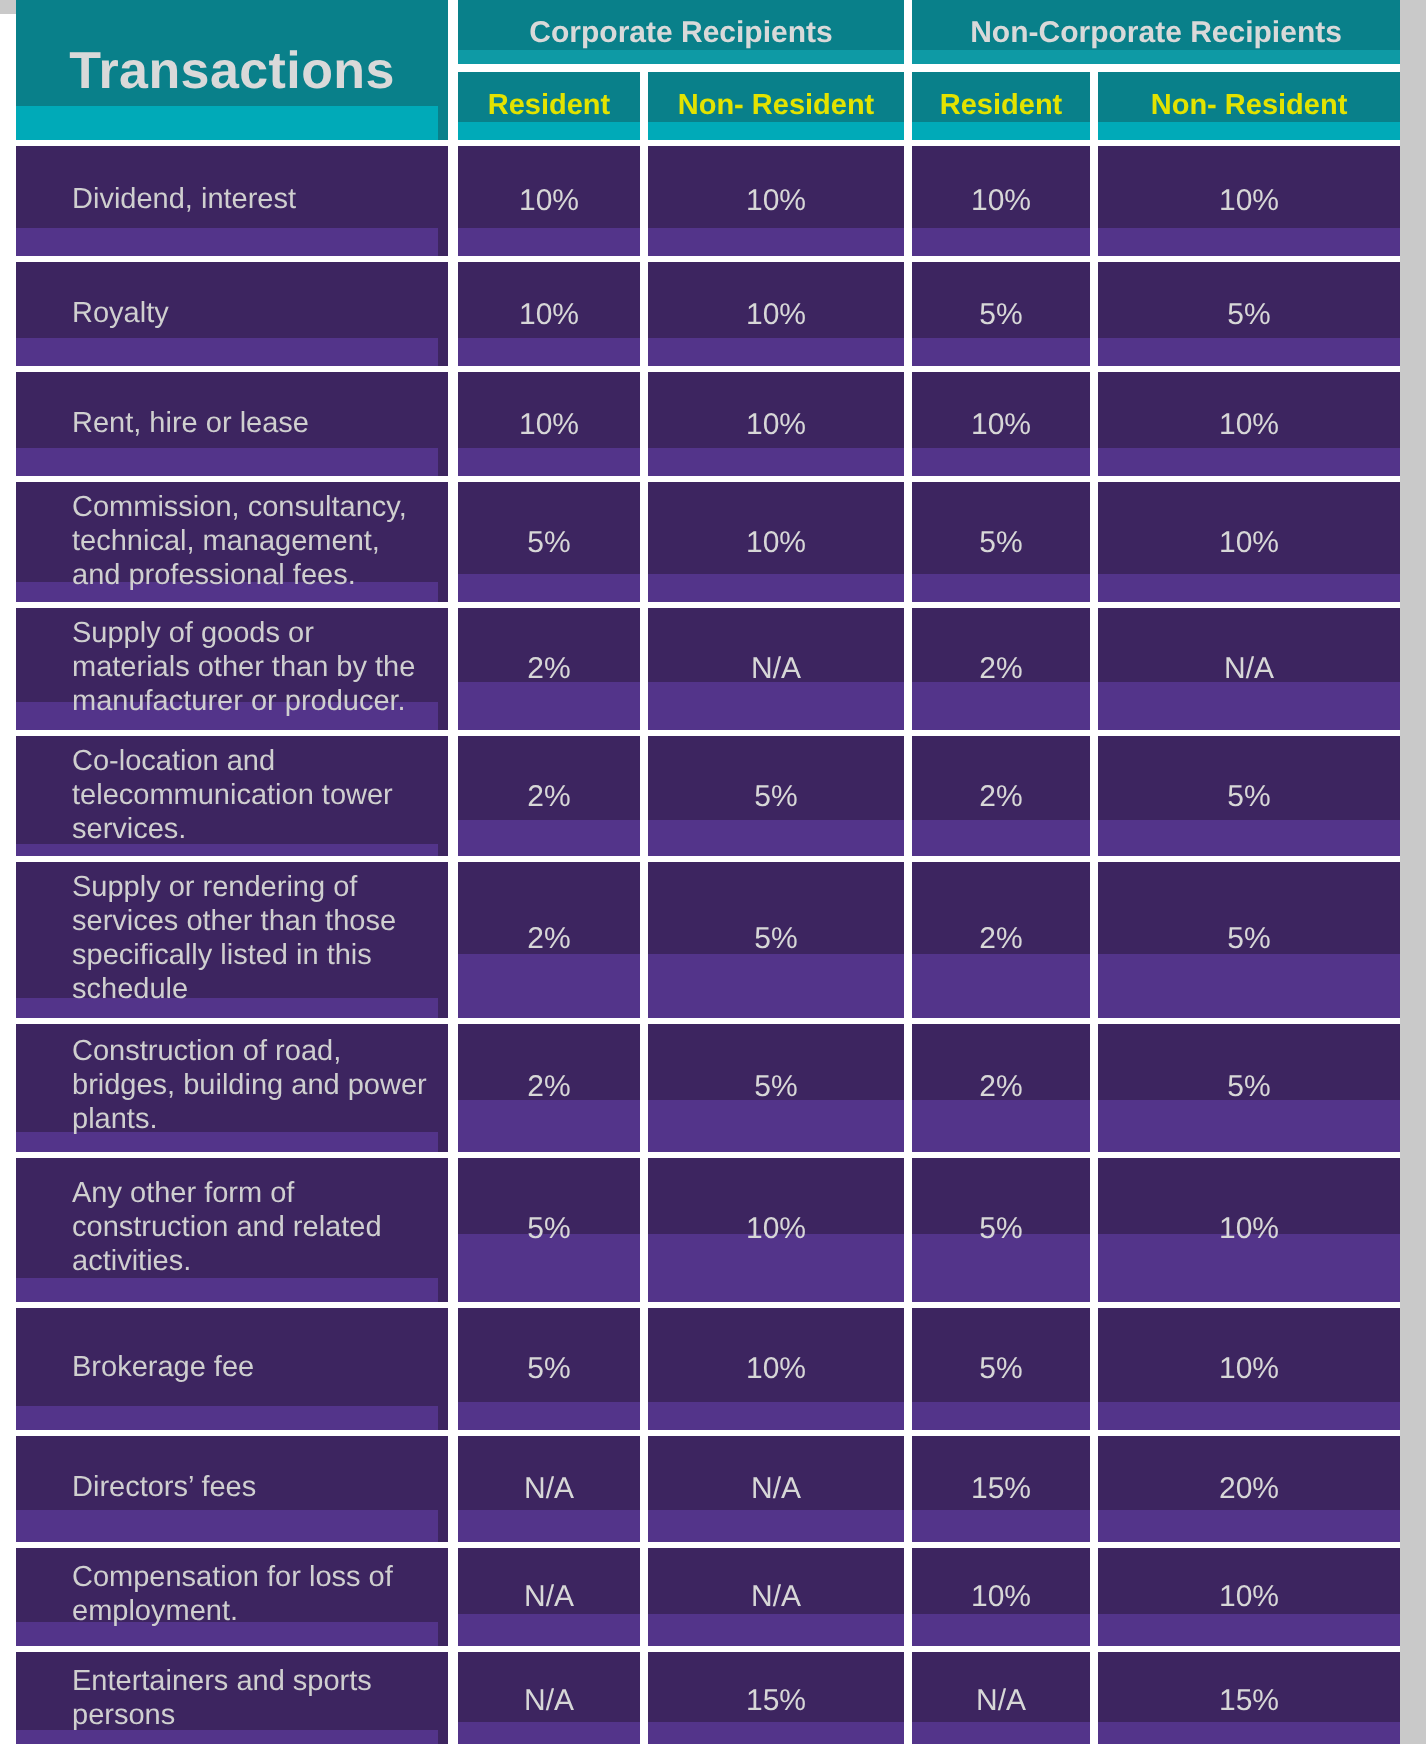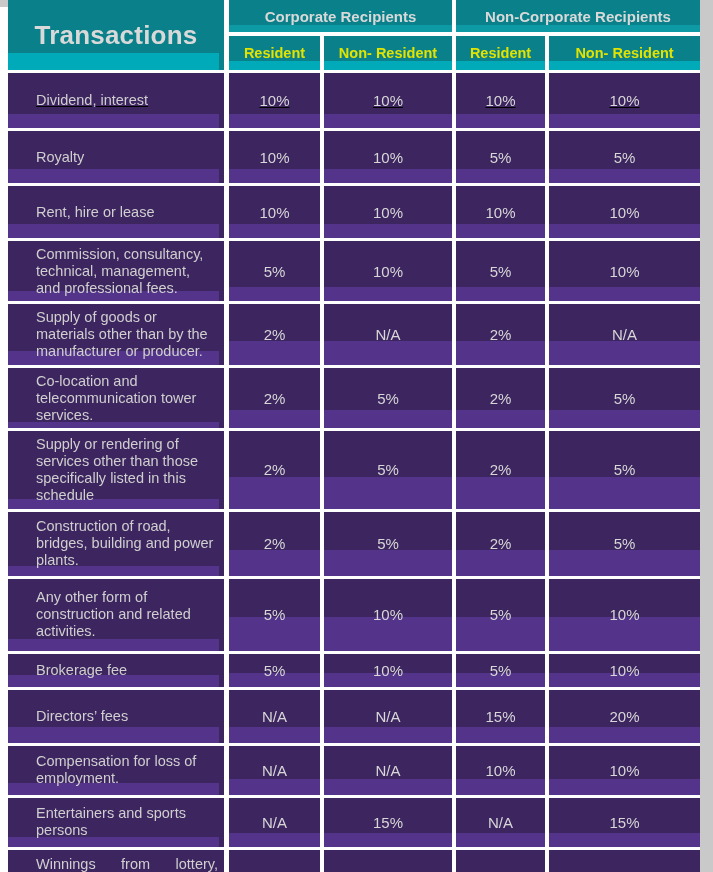--- a/index.html
+++ b/index.html
@@ -216,21 +216,21 @@
             <span class="strip"></span>
             <span class="txt">Resident</span>
           </th>
           <th class="hdr-sub last">
             <span class="strip"></span>
             <span class="txt">Non- Resident</span>
           </th>
         </tr>
       </thead>
       <tbody id="tbody">
-          <tr style="height: 58px; text-decoration: underline;">
+          <tr style="height: 58px;">
             <td class="label">
               <span class="band" style="height: 14px;"></span>
               <span class="txt">Dividend, interest</span>
             </td>
             <td class="val"><span class="band" style="height: 14px;"></span><span class="txt">10%</span></td>
             <td class="val"><span class="band" style="height: 14px;"></span><span class="txt">10%</span></td>
             <td class="val"><span class="band" style="height: 14px;"></span><span class="txt">10%</span></td>
             <td class="val last"><span class="band" style="height: 14px;"></span><span class="txt">10%</span></td>
           </tr>
           <tr style="height: 55px;">
@@ -306,21 +306,21 @@
           <tr style="height: 75px;">
             <td class="label">
               <span class="band" style="height: 12px;"></span>
               <span class="txt">Any other form of construction and related activities.</span>
             </td>
             <td class="val"><span class="band" style="height: 34px;"></span><span class="txt">5%</span></td>
             <td class="val"><span class="band" style="height: 34px;"></span><span class="txt">10%</span></td>
             <td class="val"><span class="band" style="height: 34px;"></span><span class="txt">5%</span></td>
             <td class="val last"><span class="band" style="height: 34px;"></span><span class="txt">10%</span></td>
           </tr>
-          <tr style="height: 36px;">
+          <tr style="height: 64px;">
             <td class="label">
               <span class="band" style="height: 12px;"></span>
               <span class="txt">Brokerage fee</span>
             </td>
             <td class="val"><span class="band" style="height: 14px;"></span><span class="txt">5%</span></td>
             <td class="val"><span class="band" style="height: 14px;"></span><span class="txt">10%</span></td>
             <td class="val"><span class="band" style="height: 14px;"></span><span class="txt">5%</span></td>
             <td class="val last"><span class="band" style="height: 14px;"></span><span class="txt">10%</span></td>
           </tr>
           <tr style="height: 56px;">

